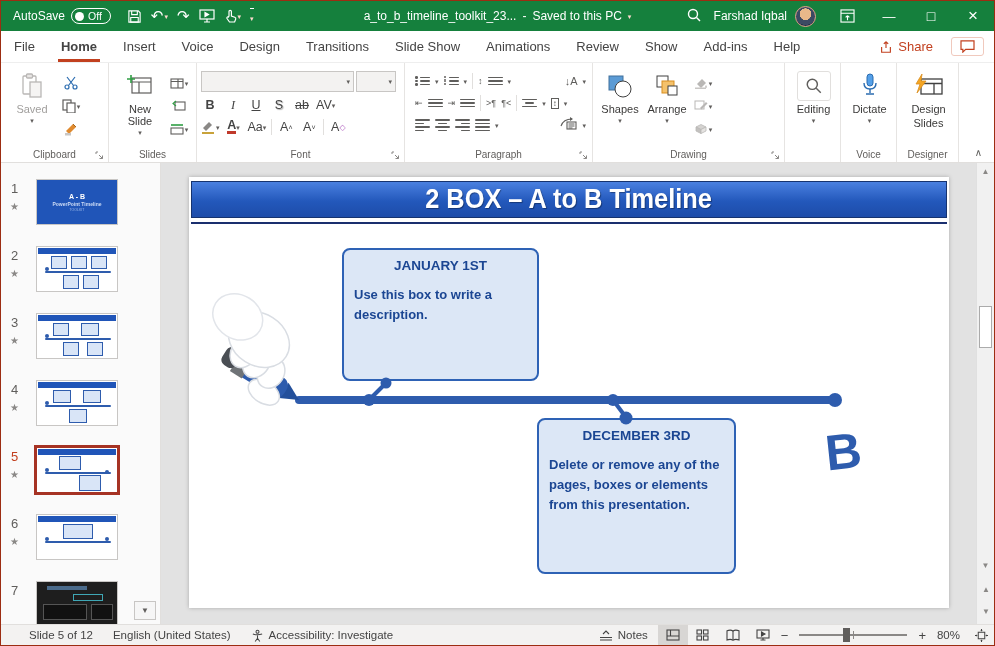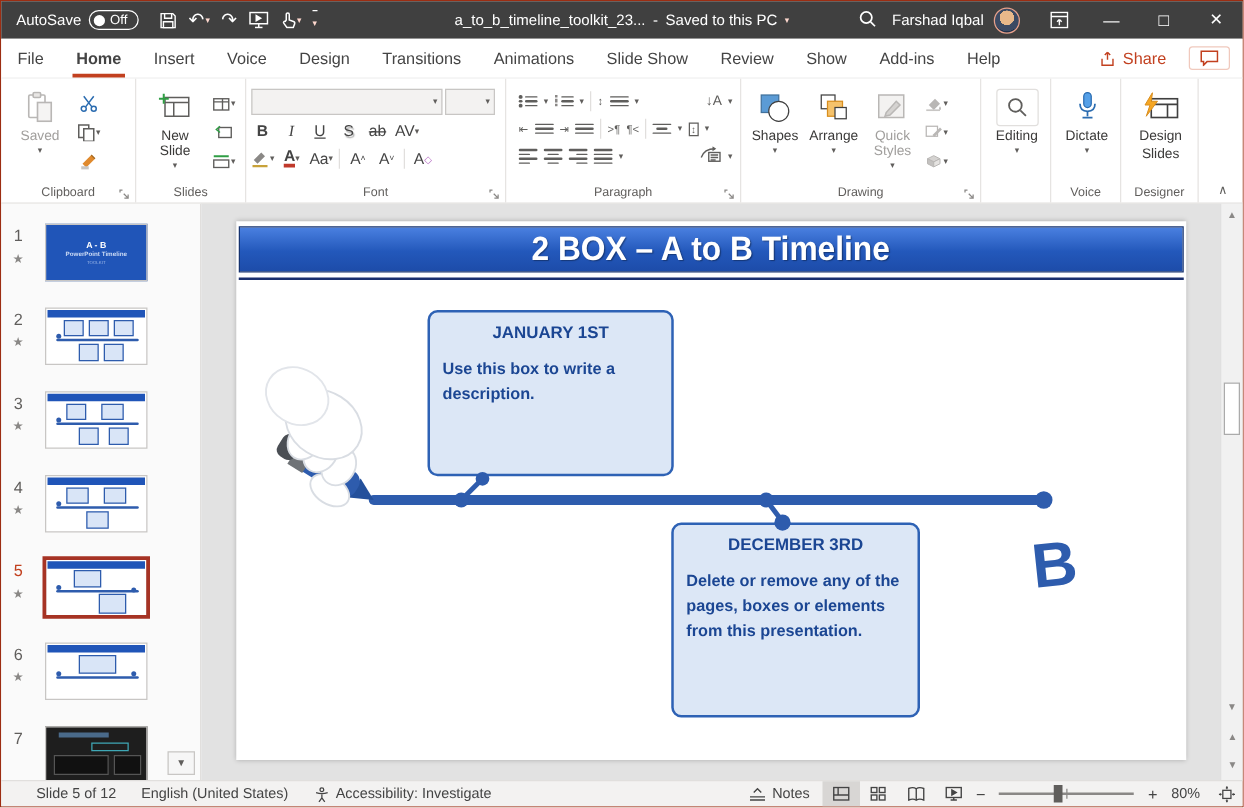--- a/index.html
+++ b/index.html
@@ -1,21 +1,21 @@
 <!DOCTYPE html>
 <html><head>
 <meta charset="utf-8">
 <style>
   * { margin:0; padding:0; box-sizing:border-box; }
   html,body { width:995px; height:646px; }
   body { font-family:"Liberation Sans", sans-serif; font-size:12px; color:#444; background:#fff; position:relative; overflow:hidden; }
   .window { position:absolute; inset:0; border:1px solid #9c2d12; }
 
   
-  .titlebar { position:absolute; left:0; top:0; width:100%; height:30px; background:#404040; color:#fff; display:flex; align-items:center; }
+  .titlebar { position:absolute; left:0; top:0; width:100%; height:30px; background:#15803d; color:#fff; display:flex; align-items:center; }
   .tb-left { display:flex; align-items:center; gap:10px; padding-left:12px; }
   .autosave { display:flex; align-items:center; gap:6px; font-size:12px; }
   .as-pill { display:flex; align-items:center; gap:4px; border:1px solid #fff; border-radius:9px; padding:1px 8px 1px 3px; font-size:10.5px; }
   .as-dot { width:9px; height:9px; border-radius:50%; background:#fff; display:inline-block; }
   .qat { display:flex; align-items:center; gap:9px; margin-left:6px; }
   .qat .qbtn { display:flex; align-items:center; gap:1px; color:#fff; cursor:default; }
   .qat svg { display:block; }
   .tb-chev { font-size:7px; line-height:7px; color:#ffd9cf; }
   .tb-center { position:absolute; left:0; right:0; top:0; height:30px; display:flex; align-items:center; justify-content:center; gap:6px; pointer-events:none; font-size:12px; }
   .tb-right { margin-left:auto; display:flex; align-items:center; height:24px; }
@@ -176,22 +176,22 @@
     </div>
   </div>
 
   <div class="tabbar">
     <span class="tab">File</span>
     <span class="tab active">Home</span>
     <span class="tab">Insert</span>
     <span class="tab">Voice</span>
     <span class="tab">Design</span>
     <span class="tab">Transitions</span>
+    <span class="tab">Slide Show</span>
     <span class="tab">Animations</span>
-    <span class="tab">Slide Show</span>
     <span class="tab">Review</span>
     <span class="tab">Show</span>
     <span class="tab">Add-ins</span>
     <span class="tab">Help</span>
     <div class="tab-right">
       <span class="share-btn">
         <svg width="14" height="14" viewBox="0 0 16 16" fill="none" stroke="#c2401f" stroke-width="1.3">
             <path d="M8 9V2m0 0L5.5 4.5M8 2l2.5 2.5"></path>
             <path d="M3 8v6h10V8"></path>
           </svg>
@@ -460,30 +460,20 @@
       </div>
       <div class="bigbtn" style="width:48px">
         <span class="bicon">
           <svg width="26" height="24" viewBox="0 0 26 24">
               <rect x="3" y="2" width="11" height="11" fill="#fff" stroke="#404040"></rect>
               <rect x="8" y="7" width="12" height="12" fill="#f5c26b" stroke="#d98e1e"></rect>
               <rect x="14" y="12" width="9" height="9" fill="#fff" stroke="#404040"></rect>
             </svg>
         </span>
         <span>Arrange</span>
-        <span class="chev">▾</span>
-      </div>
-      <div class="bigbtn disabled" style="width:46px">
-        <span class="bicon">
-          <svg width="26" height="24" viewBox="0 0 26 24" fill="none" stroke="#b9b7b5" stroke-width="1.2">
-              <rect x="2" y="2" width="20" height="18" fill="#f3f2f1"></rect>
-              <path d="M8 16l8-9 3 3-8 8-4 1z" fill="#d5d3d1"></path>
-            </svg>
-        </span>
-        <span style="width:40px">Quick Styles</span>
         <span class="chev">▾</span>
       </div>
       <div class="smallcol">
         <span class="sbtn">
           <svg width="14" height="12" viewBox="0 0 14 12" fill="none">
               <path d="M3 7l5-5 4 4-5 5z" fill="#b9b7b5"></path>
               <path d="M12 8c1 1.4 1 3 0 3s-1-1.6 0-3z" fill="#b9b7b5"></path>
               <rect x="1" y="10.5" width="11" height="1.5" fill="#c8c6c4"></rect>
             </svg>
           <span class="chev">▾</span>

